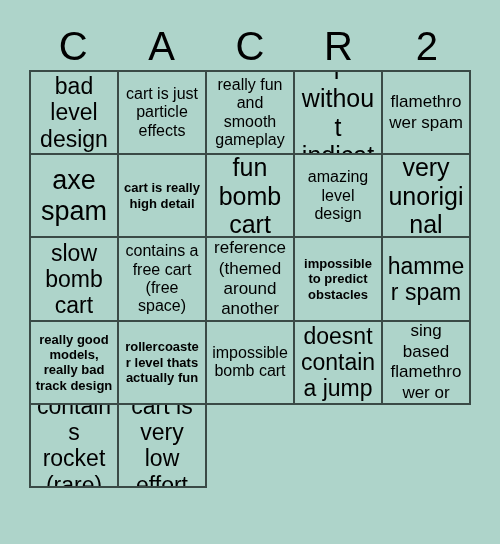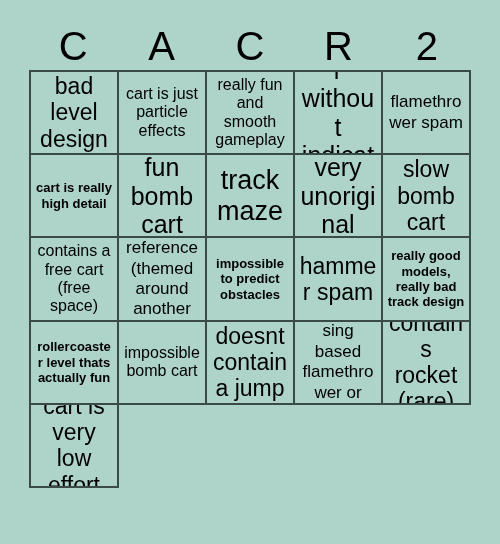--- a/index.html
+++ b/index.html
@@ -102,28 +102,31 @@
     <div class="cell fs-md">
         <span class="cell-text">really fun and smooth gameplay</span>
       </div>
     <div class="cell fs-lg">
         <span class="cell-text">boulder without indicator</span>
       </div>
     <div class="cell fs-xs">
         <span class="cell-text">flamethrower spam</span>
       </div>
 
+    <div class="cell fs-xxl">
+        <span class="cell-text">axe spam</span>
+      </div>
     <div class="cell fs-sm">
         <span class="cell-text">cart is really high detail</span>
       </div>
     <div class="cell fs-lg">
         <span class="cell-text">fun bomb cart</span>
       </div>
-    <div class="cell fs-xxl">
-        <span class="cell-text">track maze</span>
+    <div class="cell fs-md">
+        <span class="cell-text">amazing level design</span>
       </div>
 
     <div class="cell fs-lg">
         <span class="cell-text">very unoriginal</span>
       </div>
     <div class="cell fs-xl">
         <span class="cell-text">slow bomb cart</span>
       </div>
     <div class="cell fs-md">
         <span class="cell-text">contains a free cart (free space)</span>

